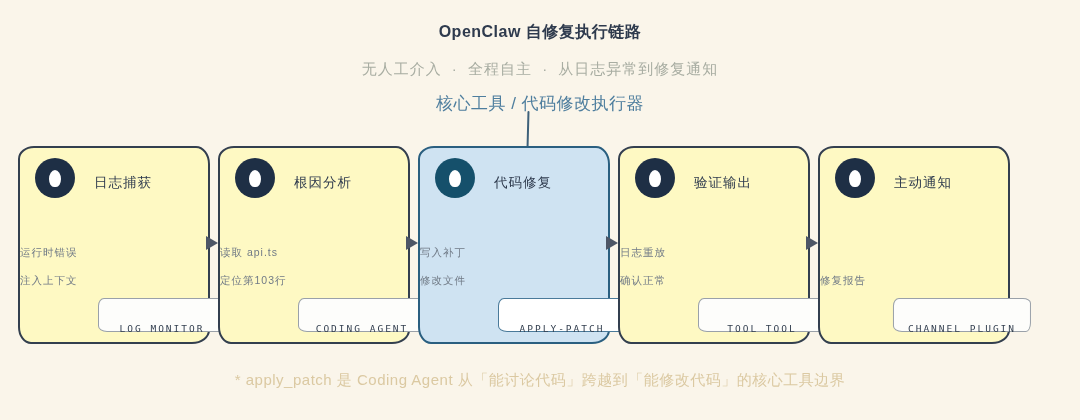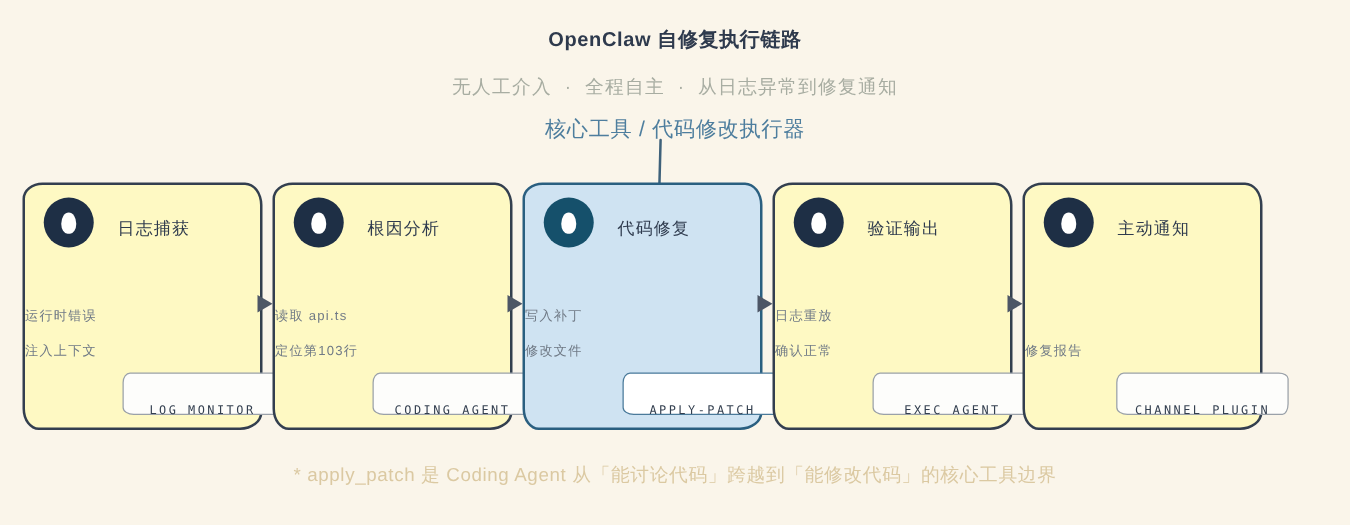--- a/index.html
+++ b/index.html
@@ -146,21 +146,21 @@
     <div class="card-badge">APPLY-PATCH</div>
   </div>
 
   <div class="flow-arrow" style="left:606px"></div>
 
   <div class="card" style="left:618px">
     <div class="card-icon"></div>
     <div class="card-title">验证输出</div>
     <div class="card-line l1">日志重放</div>
     <div class="card-line l2">确认正常</div>
-    <div class="card-badge">EXEC AGENT</div>
+    <div class="card-badge">TOOL TOOL</div>
   </div>
 
   <div class="flow-arrow" style="left:806px"></div>
 
   <div class="card" style="left:818px">
     <div class="card-icon"></div>
     <div class="card-title">主动通知</div>
     <div class="card-line l2">修复报告</div>
     <div class="card-badge">CHANNEL PLUGIN</div>
   </div>

